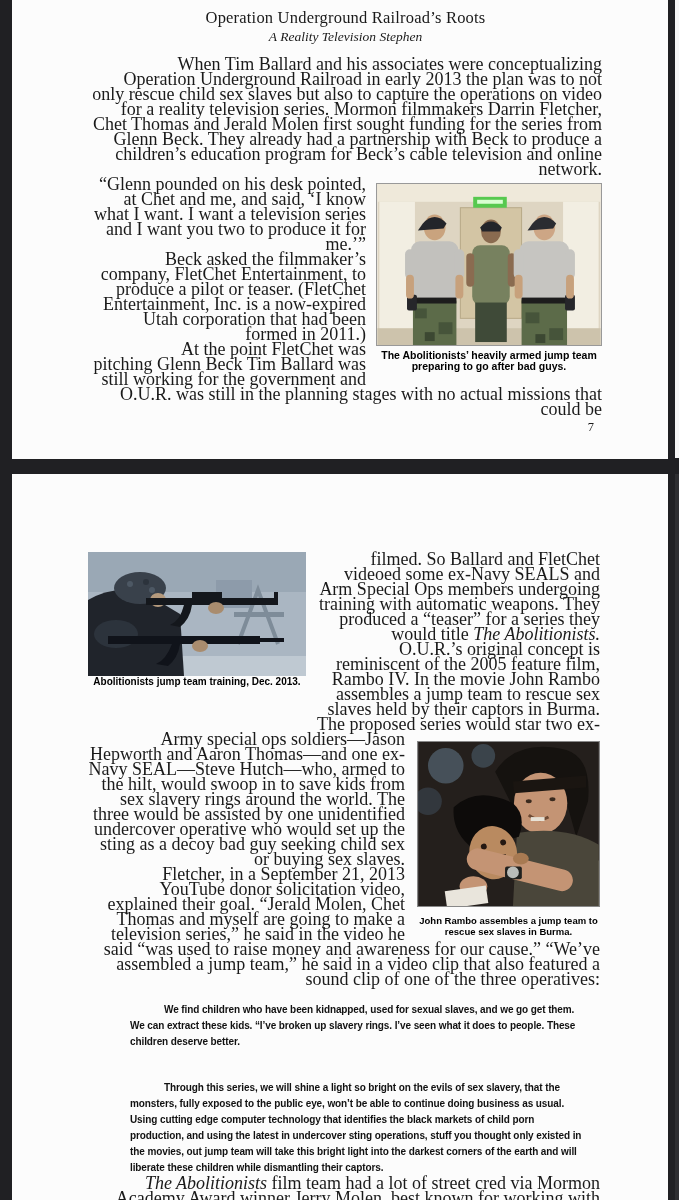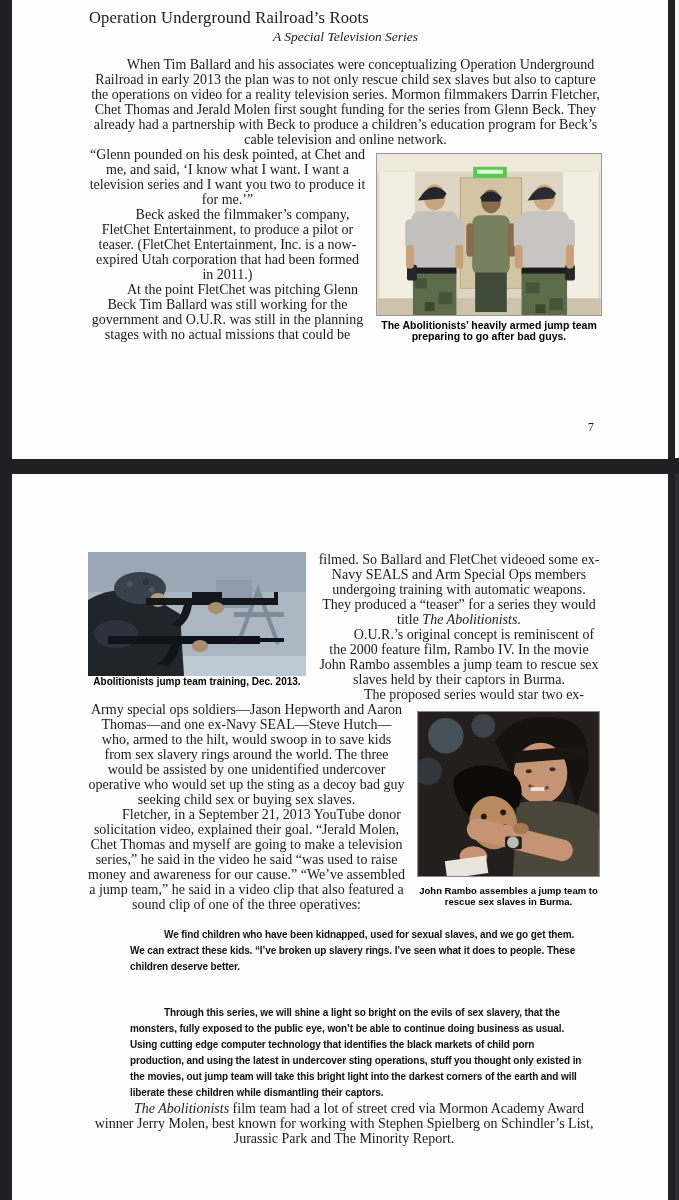--- a/index.html
+++ b/index.html
@@ -12,29 +12,29 @@
   .page{
     position:absolute;left:12px;width:656px;background:#fcfcfc;
     box-sizing:border-box;
   }
   .page-1{top:0;height:459px;padding:8px 66px 0 77px;}
   .page-2{top:474px;height:726px;padding:78px 68px 0 76px;}
   .edge-sliver{position:absolute;left:675px;top:0;width:4px;height:458px;background:#f7f7f7;}
   .edge-sliver-dark{position:absolute;left:675px;top:474px;width:4px;height:726px;background:#2e2e31;}
 
   h1.doc-title{
-    margin:0 0 1px 0;text-align:left;font-size:16.5px;font-weight:normal;
+    margin:0 0 1px 0;text-align:center;font-size:16.5px;font-weight:normal;
     letter-spacing:.2px;line-height:20px;
   }
   h2.doc-subtitle{
     margin:0 0 12px 0;text-align:center;font-size:13.5px;font-style:italic;
     font-weight:normal;line-height:16px;
   }
   p.body{
-    margin:0;font-size:14px;line-height:15px;text-align:center;
+    margin:0;font-size:18px;line-height:15px;text-align:right;
   }
   p.indent{text-indent:30px;}
   .wrapblock{overflow:visible;}
   figure{margin:0;padding:0;}
   figcaption{
     font-family:"Liberation Sans",sans-serif;font-weight:bold;
     text-align:center;color:#000;
   }
   .fig-right1{float:right;width:226px;margin:6px 0 4px 10px;}
   .fig-right1 .photo{width:226px;height:163px;border:1px solid #999;box-sizing:border-box;display:block;}
@@ -59,21 +59,21 @@
   blockquote.bq2{margin-top:30px;}
   p.spaced{margin-top:14px;}
   p.last{}
   i.doc-italic{font-style:italic;}
 </style>
 </head>
 <body>
 
 <div class="page page-1">
   <h1 class="doc-title">Operation Underground Railroad’s Roots</h1>
-  <h2 class="doc-subtitle">A Special Television Series</h2>
+  <h2 class="doc-subtitle">A Reality Television Stephen</h2>
 
   <p class="body indent">When Tim Ballard and his associates were conceptualizing Operation Underground Railroad in early 2013 the plan was to not only rescue child sex slaves but also to capture the operations on video for a reality television series. Mormon filmmakers Darrin Fletcher, Chet Thomas and Jerald Molen first sought funding for the series from Glenn Beck. They already had a partnership with Beck to produce a children’s education program for Beck’s cable television and online network.</p>
 
   <div class="wrapblock">
     <figure class="fig-right1">
       <svg class="photo" viewBox="0 0 226 163" xmlns="http://www.w3.org/2000/svg">
         <rect width="226" height="163" fill="#ded5c2"></rect>
         <rect width="226" height="18" fill="#efe9da"></rect>
         <rect x="2" y="18" width="36" height="130" fill="#f2eee2"></rect>
         <rect x="188" y="18" width="36" height="130" fill="#f2eee2"></rect>
@@ -160,21 +160,21 @@
         <ellipse cx="128" cy="56" rx="8" ry="6" fill="#a98c6e"></ellipse>
 
         <rect x="20" y="84" width="152" height="8" fill="#10131a"></rect>
         <rect x="172" y="86" width="24" height="4" fill="#10131a"></rect>
         <path d="M84 92 q-6 16 -16 20 l12 2 q10 -8 12 -22 z" fill="#10131a"></path>
         <ellipse cx="112" cy="94" rx="8" ry="6" fill="#a98c6e"></ellipse>
       </svg>
       <figcaption>Abolitionists jump team training, Dec. 2013.</figcaption>
     </figure>
     <p class="body"><span>filmed. So Ballard and FletChet videoed some ex-Navy SEALS and Arm Special Ops members undergoing training with automatic weapons. They produced a “teaser” for a series they would title </span><i class="doc-italic">The Abolitionists.</i></p>
-    <p class="body indent">O.U.R.’s original concept is reminiscent of the 2000 feature film, Rambo IV. In the movie John Rambo assembles a jump team to rescue sex slaves held by their captors in Burma.</p>
+    <p class="body indent">O.U.R.’s original concept is reminiscent of the 2005 feature film, Rambo IV. In the movie John Rambo assembles a jump team to rescue sex slaves held by their captors in Burma.</p>
     <p class="body indent">The proposed series would star two ex-</p>
   </div>
 
   <div class="wrap3">
     <figure class="fig-rambo">
       <svg class="photo" viewBox="0 0 183 166" xmlns="http://www.w3.org/2000/svg">
         <rect width="183" height="166" fill="#241f1c"></rect>
         <circle cx="28" cy="24" r="18" fill="#51616e" opacity="0.75"></circle>
         <circle cx="66" cy="14" r="12" fill="#46545f" opacity="0.7"></circle>
         <circle cx="10" cy="60" r="14" fill="#3c4854" opacity="0.6"></circle>

